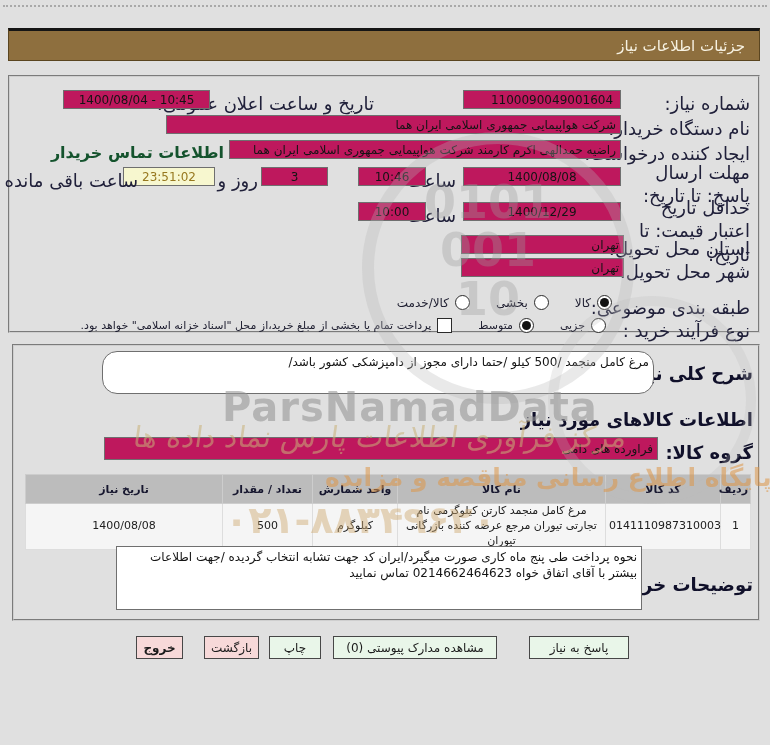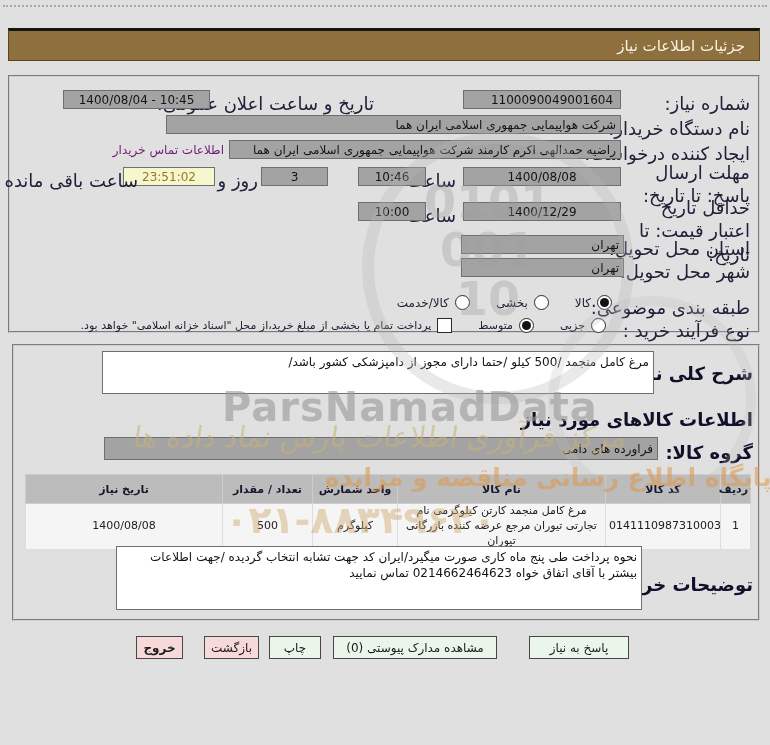--- a/index.html
+++ b/index.html
@@ -10,27 +10,27 @@
   .title-bar{position:absolute;left:8px;top:28px;width:752px;height:33px;background:#8e6f3e;
              border:1px solid #5a4520;border-top:3px solid #151515;box-sizing:border-box;
              display:flex;align-items:center;justify-content:flex-start;padding-right:14px;
              color:#f7f2e2;font-size:15px;}
   .panel{position:absolute;border:2px groove #cfcfcf;box-sizing:border-box;}
   .panel1{left:8px;top:75px;width:752px;height:258px;}
   .panel2{left:12px;top:344px;width:748px;height:277px;}
   .lbl{position:absolute;white-space:nowrap;color:#20203a;font-size:18px;}
   .lbl.wrap{white-space:normal;width:120px;text-align:right;line-height:1.3;}
   .lbl.b{font-weight:bold;color:#10102a;}
-  .inp{position:absolute;background:#a3a3a3;border:1px solid #6f6f6f;box-sizing:border-box;height:19px;
+  .inp{position:absolute;background:#be185d;border:1px solid #6f6f6f;box-sizing:border-box;height:19px;
        display:flex;align-items:center;font-size:12px;color:#141414;overflow:hidden;}
   .inp.center{justify-content:center;}
   .inp.start{justify-content:flex-start;padding:0 4px;}
   .inp.ltr{direction:ltr;}
   .inp.yellow{background:#f7f7cf;color:#97781f;justify-content:center;}
-  .link{position:absolute;color:#701a75;white-space:nowrap;font-size:12px;cursor:pointer;}
+  .link{position:absolute;color:#14532d;white-space:nowrap;font-size:16px;cursor:pointer;font-weight:bold;}
   .optrow{position:absolute;display:flex;align-items:center;gap:6px;white-space:nowrap;}
   .radio{width:13px;height:13px;border-radius:50%;border:1px solid #2b2b2b;background:#fff;
          display:inline-block;position:relative;flex:0 0 auto;}
   .radio.on::after{content:"";position:absolute;inset:2px;border-radius:50%;background:#111;}
   .checkbox{width:13px;height:13px;border:1px solid #2b2b2b;background:#fff;display:inline-block;flex:0 0 auto;}
   .gap{width:14px;flex:0 0 auto;}
   .small{font-size:11px;}
   .tarea{position:absolute;background:#fff;border:1px solid #6f6f6f;box-sizing:border-box;
          padding:2px 4px;font-size:12px;color:#141414;line-height:1.35;overflow:hidden;}
   .goods-table{position:absolute;border-collapse:collapse;background:#f5f5f5;border:1px solid #9a9a9a;table-layout:fixed;}
@@ -125,21 +125,21 @@
       <span>متوسط</span>
       <span class="gap"></span>
       <span class="checkbox"></span>
       <span>پرداخت تمام یا بخشی از مبلغ خرید،از محل "اسناد خزانه اسلامی" خواهد بود.</span>
     </div>
   </div>
 
   <div class="panel panel2">
 
     <span class="lbl b" style="right:5px;top:17px;">شرح کلی نیاز:</span>
-    <div class="tarea" style="right:104px;top:5px;width:552px;height:43px;">مرغ کامل منجمد /500 کیلو /حتما دارای مجوز از دامپزشکی کشور باشد/</div>
+    <div class="tarea" style="right:104px;top:5px;width:552px;height:43px;border-radius:15px;">مرغ کامل منجمد /500 کیلو /حتما دارای مجوز از دامپزشکی کشور باشد/</div>
 
     <span class="lbl b" style="right:5px;top:63px;">اطلاعات کالاهای مورد نیاز</span>
 
     <span class="lbl b" style="right:5px;top:96px;">گروه کالا:</span>
     <div class="inp start" style="right:100px;top:91px;width:554px;height:23px;">فراورده های دامی</div>
 
     <table class="goods-table" style="right:7px;top:128px;width:725px;">
       <colgroup>
         <col style="width:30px;">
           <col style="width:115px;">

